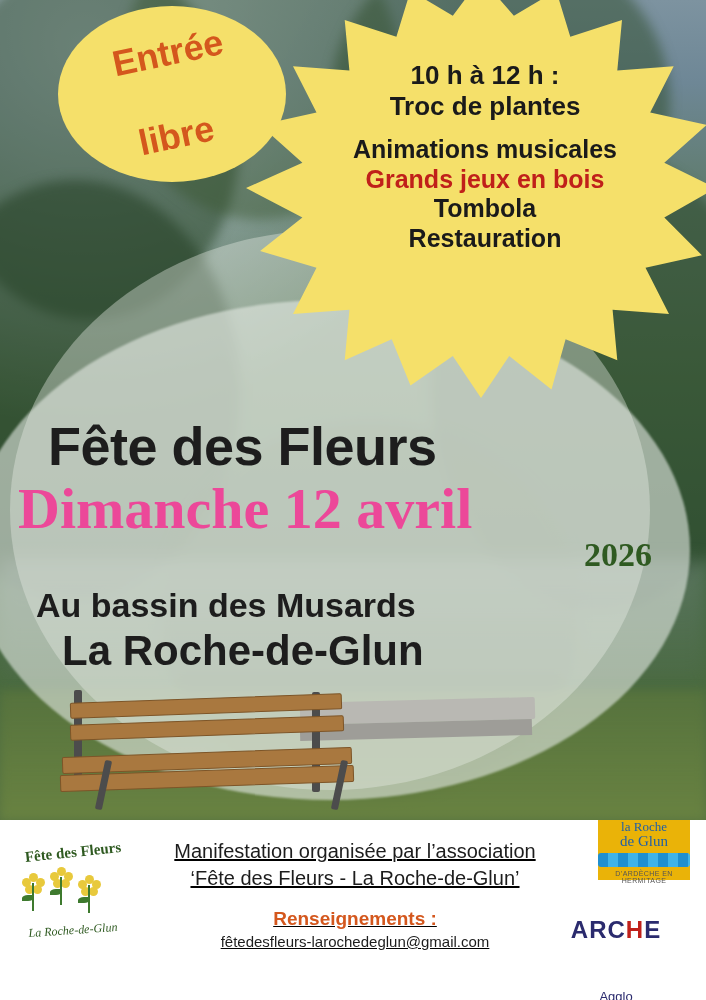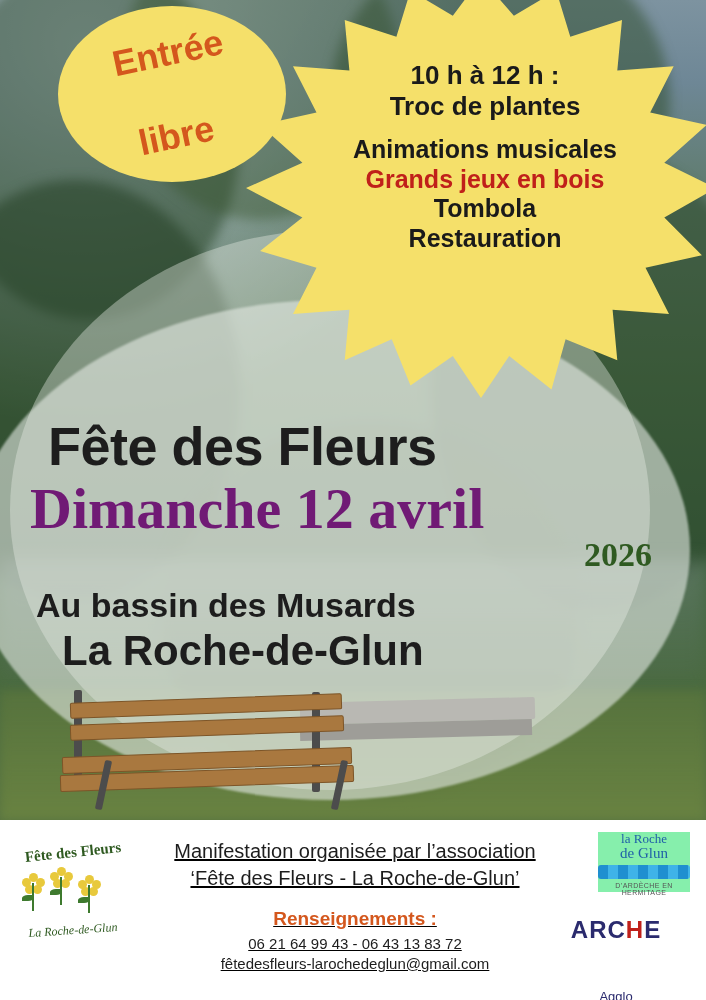--- a/index.html
+++ b/index.html
@@ -111,22 +111,22 @@
   }
 
   
   .titles{position:absolute;left:0;top:418px;width:706px;}
   .t-fete{
     font-size:54px;font-weight:bold;color:#1d1d1d;
     padding-left:48px;letter-spacing:-0.5px;line-height:1.05;
   }
   .t-date{
     font-family:"Liberation Serif", serif;
-    font-size:58px;font-weight:bold;color:#701a75;
-    padding-left:30px;line-height:1.05;margin-top:4px;
+    font-size:58px;font-weight:bold;color:#ec4899;
+    padding-left:18px;line-height:1.05;margin-top:4px;
   }
   .t-year{
     font-family:"Liberation Serif", serif;
     font-size:34px;font-weight:bold;color:#2f5a21;
     text-align:right;padding-right:54px;margin-top:-4px;
   }
   .t-lieu1{
     font-size:34px;font-weight:bold;color:#1d1d1d;
     padding-left:36px;margin-top:12px;
   }
@@ -164,22 +164,22 @@
   .flower .p3{left:16px;top:5px;}
   .flower .p4{left:5px;top:12px;}
   .flower .p5{left:13px;top:12px;}
   .flower .stem{position:absolute;left:12px;top:10px;width:2px;height:28px;background:#3e7a2e;}
   .flower .leaf{position:absolute;left:2px;top:22px;width:12px;height:6px;border-radius:50% 0 50% 0;background:#3e7a2e;}
   .f-a{left:6px;top:8px;}
   .f-b{left:34px;top:2px;}
   .f-c{left:62px;top:10px;}
 
   
-  .logo-roche{position:absolute;left:598px;top:12px;width:92px;height:60px;
-    background:#86efac;border:0;}
+  .logo-roche{position:absolute;left:598px;top:0;width:92px;height:60px;
+    background:#eab308;border:0;}
   .lr-txt{font-family:"Liberation Serif", serif;font-size:13px;color:#1f5fa8;text-align:center;line-height:1.05;}
   .lr-txt .big{font-size:15px;}
   .lr-wave{margin-top:4px;height:14px;background:
      repeating-linear-gradient(to right,#1f8fd0 0 10px,#3fb3e8 10px 20px);
      border-radius:3px;}
   .lr-sub{font-size:7px;color:#555;text-align:center;letter-spacing:.4px;margin-top:3px;}
 
   
   .logo-arche{position:absolute;left:562px;top:96px;width:108px;height:56px;text-align:center;}
   .arche-word{font-size:24px;font-weight:bold;color:#2b2b6e;letter-spacing:1px;}
@@ -278,21 +278,20 @@
           <div class="leaf"></div>
         </div>
       </div>
       <div class="lbot">La Roche-de-Glun</div>
     </div>
 
     <div class="footer-text">
       <div class="f-org">Manifestation organisée par l’association</div>
       <div class="f-org">‘Fête des Fleurs - La Roche-de-Glun’</div>
       <div class="f-rens">Renseignements :</div>
-      <div class="f-tel">06 21 64 99 43 - 06 43 13 83 72</div>
       <div class="f-mail">fêtedesfleurs-larochedeglun@gmail.com</div>
     </div>
 
     <div class="logo-roche">
       <div class="lr-txt">
         <span>la Roche</span><br>
         <span class="big">de Glun</span>
       </div>
       <div class="lr-wave"></div>
       <div class="lr-sub">D’ARDÈCHE EN HERMITAGE</div>

